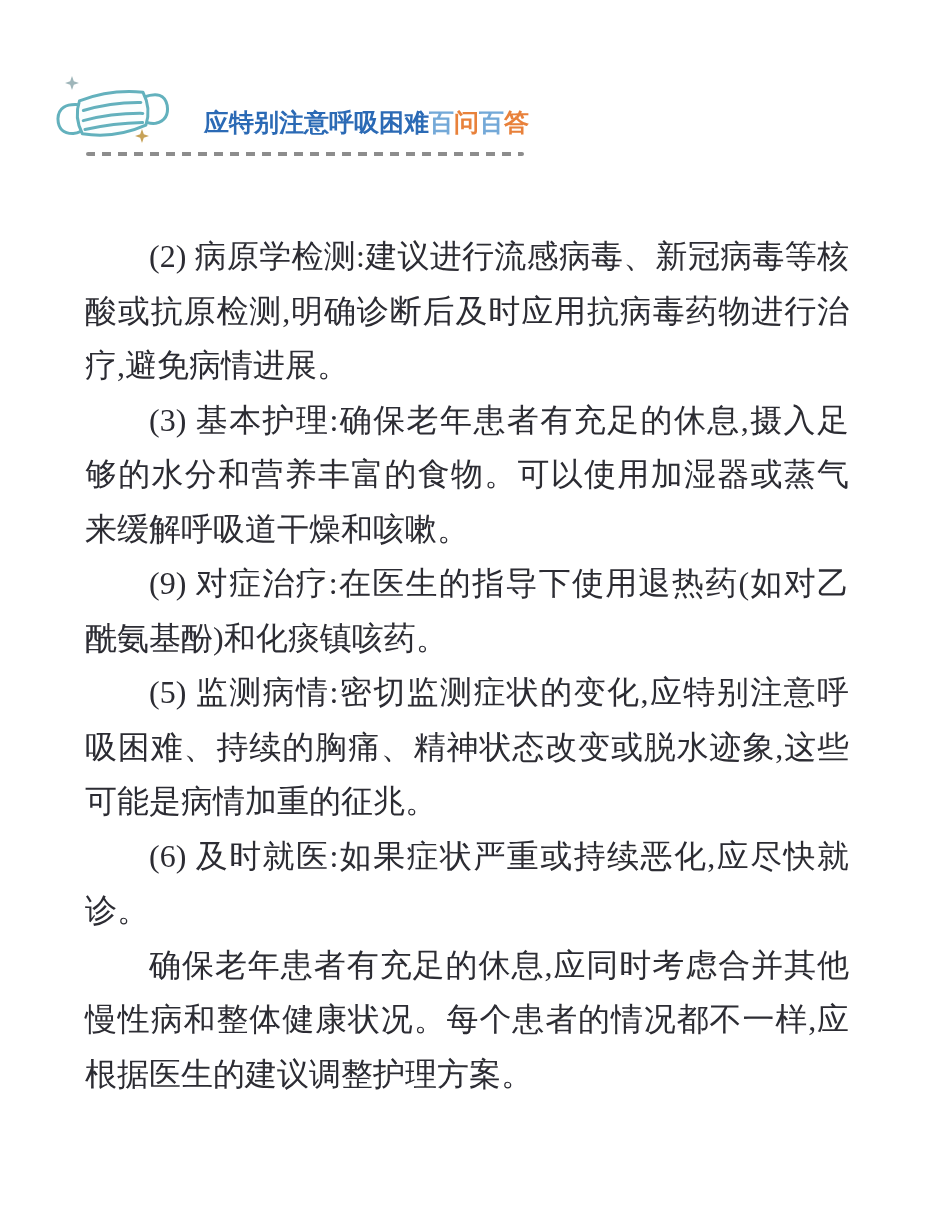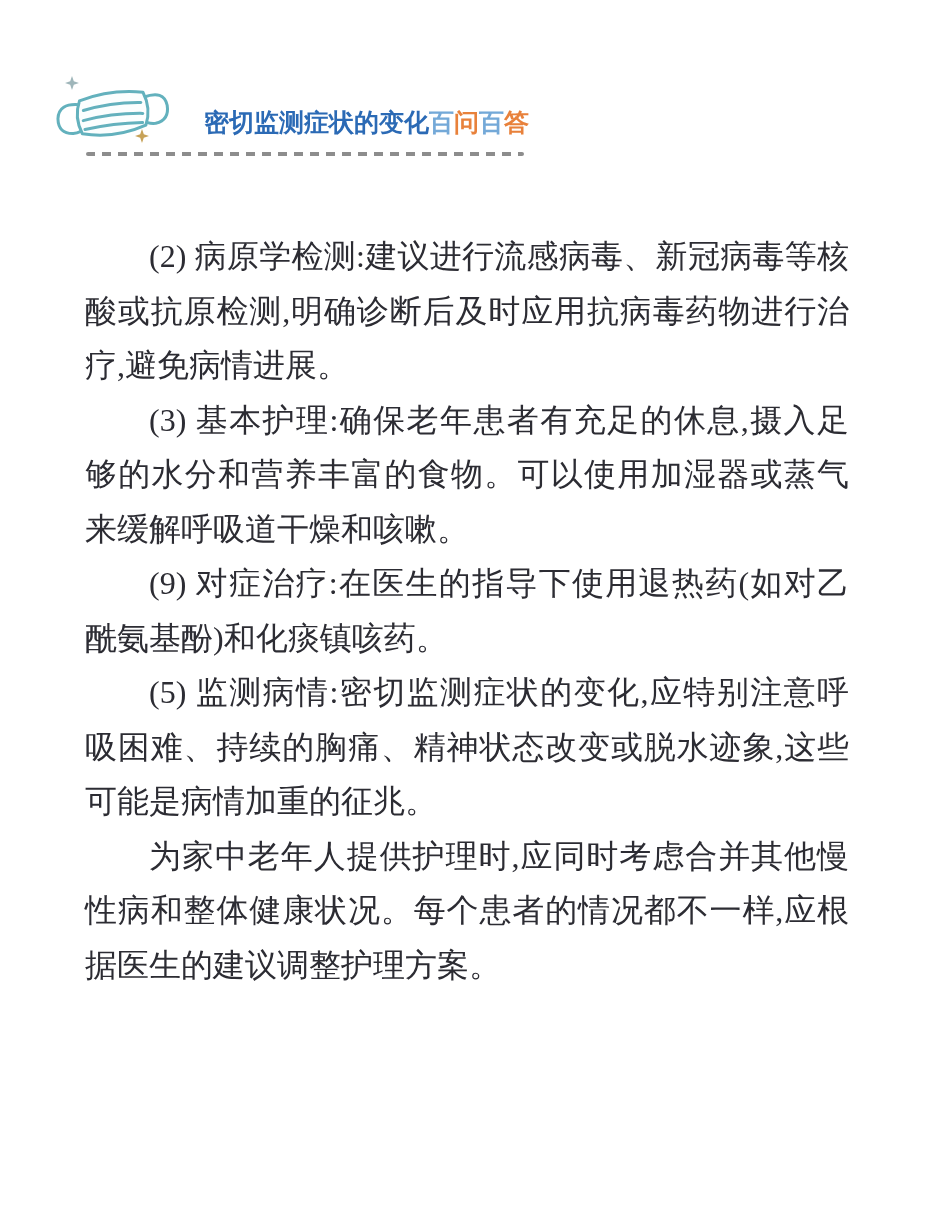--- a/index.html
+++ b/index.html
@@ -92,26 +92,27 @@
           <path d="M32,36 Q61,30 90,33"></path>
           <path d="M31,46 Q61,41 91,44"></path>
           <path d="M32,55 Q61,51 90,53"></path>
         </g>
 
         <g transform="translate(90,64)">
           <path d="M0,-7 L1.8,-1.8 L7,0 L1.8,1.8 L0,7 L-1.8,1.8 L-7,0 L-1.8,-1.8 Z" fill="#c7a258"></path>
         </g>
       </svg>
     </span>
-    <h1 class="page-title"><span style="color: rgb(43, 106, 181);">密切监测症状的变化</span><span style="color: rgb(116, 169, 216);">百</span><span style="color: rgb(232, 129, 59);">问</span><span style="color: rgb(116, 169, 216);">百</span><span style="color: rgb(232, 129, 59);">答</span></h1>
+    <h1 class="page-title"><span style="color: rgb(43, 106, 181);">应特别注意呼吸困难</span><span style="color: rgb(116, 169, 216);">百</span><span style="color: rgb(232, 129, 59);">问</span><span style="color: rgb(116, 169, 216);">百</span><span style="color: rgb(232, 129, 59);">答</span></h1>
   </header>
 
   <div class="divider"></div>
 
   <main class="body-text" style="color: rgb(44, 44, 51);">
       <p>(2) 病原学检测:建议进行流感病毒、新冠病毒等核酸或抗原检测,明确诊断后及时应用抗病毒药物进行治疗,避免病情进展。</p>
       <p>(3) 基本护理:确保老年患者有充足的休息,摄入足够的水分和营养丰富的食物。可以使用加湿器或蒸气来缓解呼吸道干燥和咳嗽。</p>
       <p>(9) 对症治疗:在医生的指导下使用退热药(如对乙酰氨基酚)和化痰镇咳药。</p>
       <p>(5) 监测病情:密切监测症状的变化,应特别注意呼吸困难、持续的胸痛、精神状态改变或脱水迹象,这些可能是病情加重的征兆。</p>
-      <p>为家中老年人提供护理时,应同时考虑合并其他慢性病和整体健康状况。每个患者的情况都不一样,应根据医生的建议调整护理方案。</p>
+      <p>(6) 及时就医:如果症状严重或持续恶化,应尽快就诊。</p>
+      <p>确保老年患者有充足的休息,应同时考虑合并其他慢性病和整体健康状况。每个患者的情况都不一样,应根据医生的建议调整护理方案。</p>
     </main>
 
 </div>
 
 </body></html>

